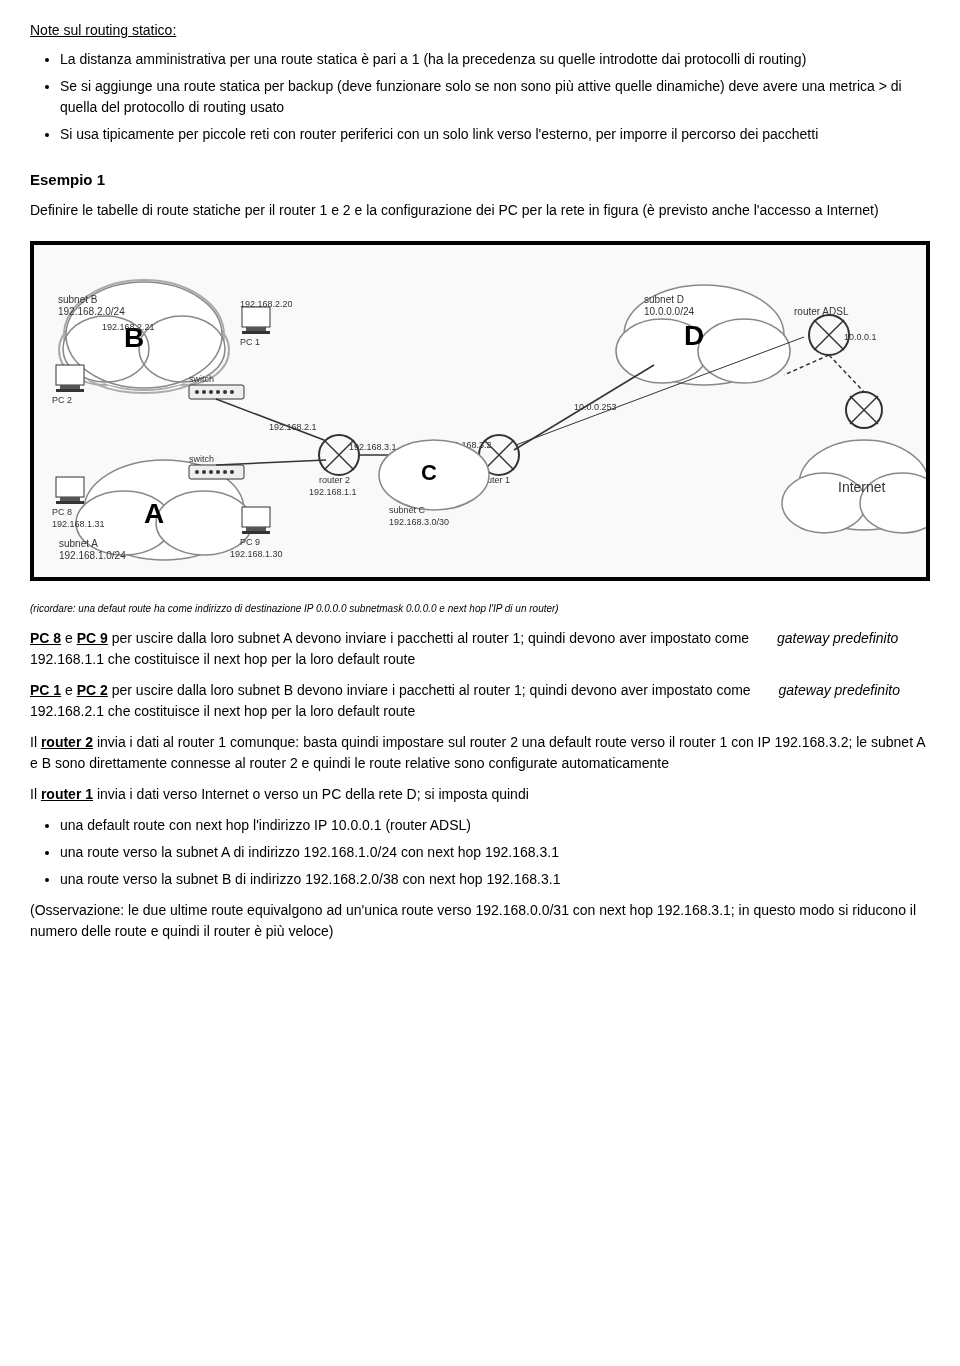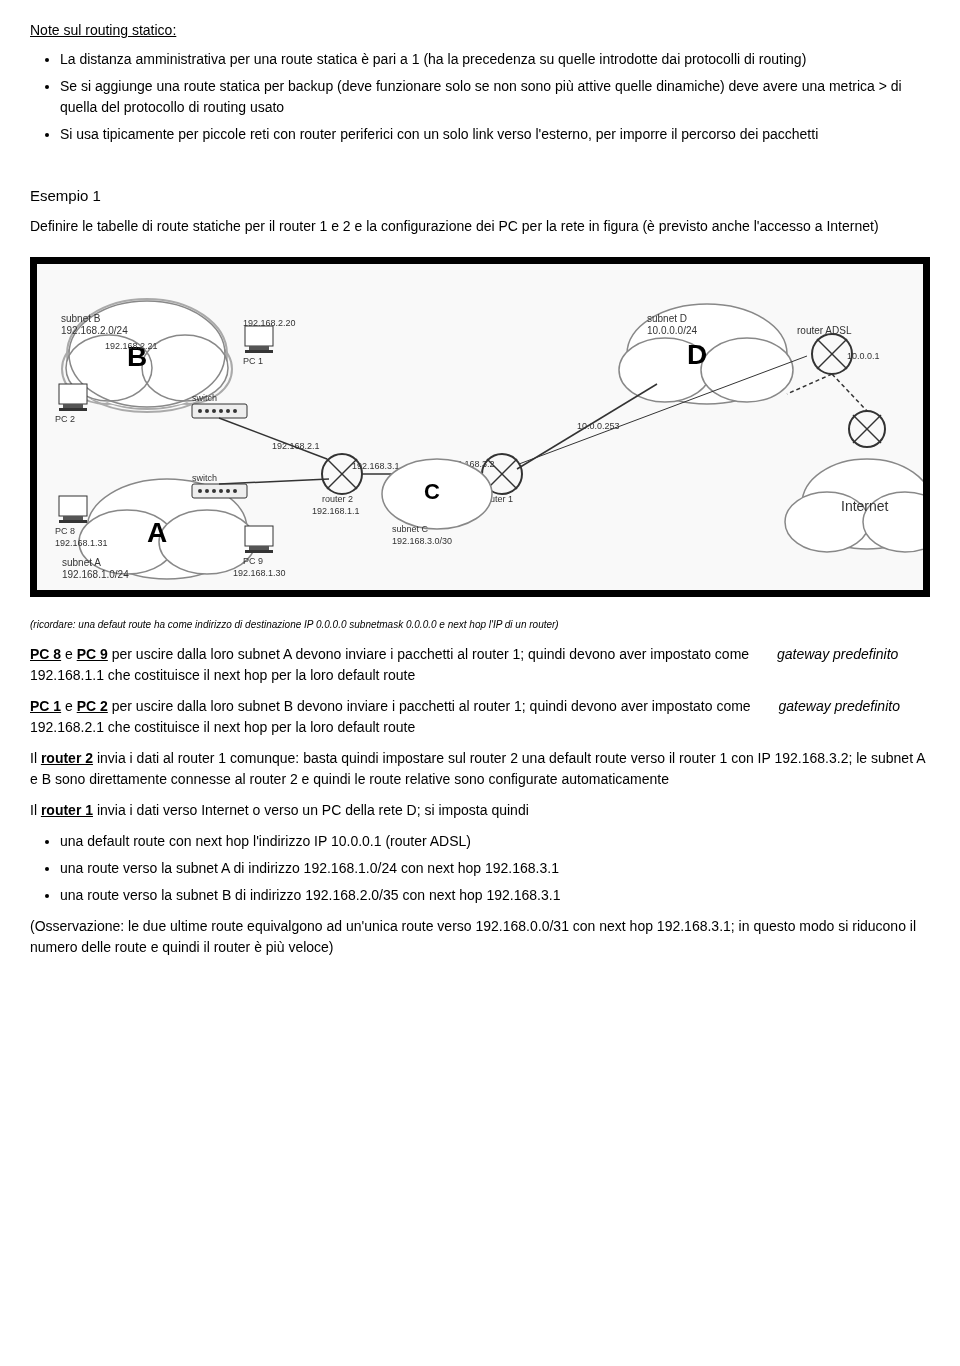--- a/index.html
+++ b/index.html
@@ -13,40 +13,40 @@
     }
     .bullet-list {
       list-style: disc;
       margin-left: 30px;
       margin-bottom: 10px;
     }
     .bullet-list li {
       margin-bottom: 6px;
     }
     .section-title {
-      font-weight: normal;
+      font-weight: bold;
       font-size: 15px;
-      margin-top: 40px;
+      margin-top: 24px;
       margin-bottom: 8px;
     }
     .underline {
       text-decoration: underline;
     }
     .italic {
       font-style: italic;
       margin-left: 24px;
     }
     .bold {
       font-weight: bold;
     }
     p {
       margin-bottom: 10px;
     }
     .network-diagram {
-      border: 7px solid #000000;
+      border: 4px solid #000000;
       background: #f9f9f9;
       margin: 20px 0;
       padding: 10px;
       position: relative;
       height: 340px;
       overflow: hidden;
     }
     .note-text {
       font-size: 10px;
       margin-bottom: 12px;
@@ -230,16 +230,16 @@
 
 <p>
   <span>Il </span>
   <span class="underline bold" style="text-decoration: underline; font-weight: bold;">router 1</span>
   <span> invia i dati verso Internet o verso un PC della rete D; si imposta quindi</span>
 </p>
 
 <ul class="bullet-list">
   <li>una default route con next hop l'indirizzo IP 10.0.0.1 (router ADSL)</li>
   <li>una route verso la subnet A  di indirizzo 192.168.1.0/24 con next hop 192.168.3.1</li>
-  <li>una route verso la subnet B  di indirizzo 192.168.2.0/35 con next hop 192.168.3.1</li>
+  <li>una route verso la subnet B  di indirizzo 192.168.2.0/38 con next hop 192.168.3.1</li>
 </ul>
 
 <p>(Osservazione: le due ultime route equivalgono ad un'unica route verso 192.168.0.0/31 con next hop 192.168.3.1; in questo modo si riducono il numero delle route e quindi il router è più veloce)</p>
 
 </body></html>

